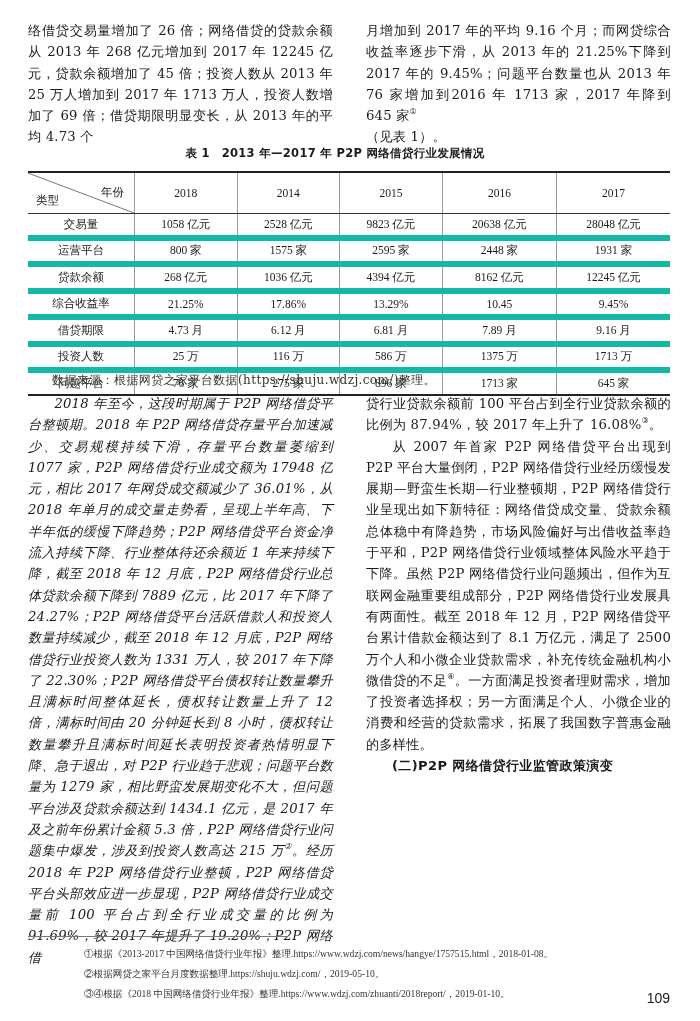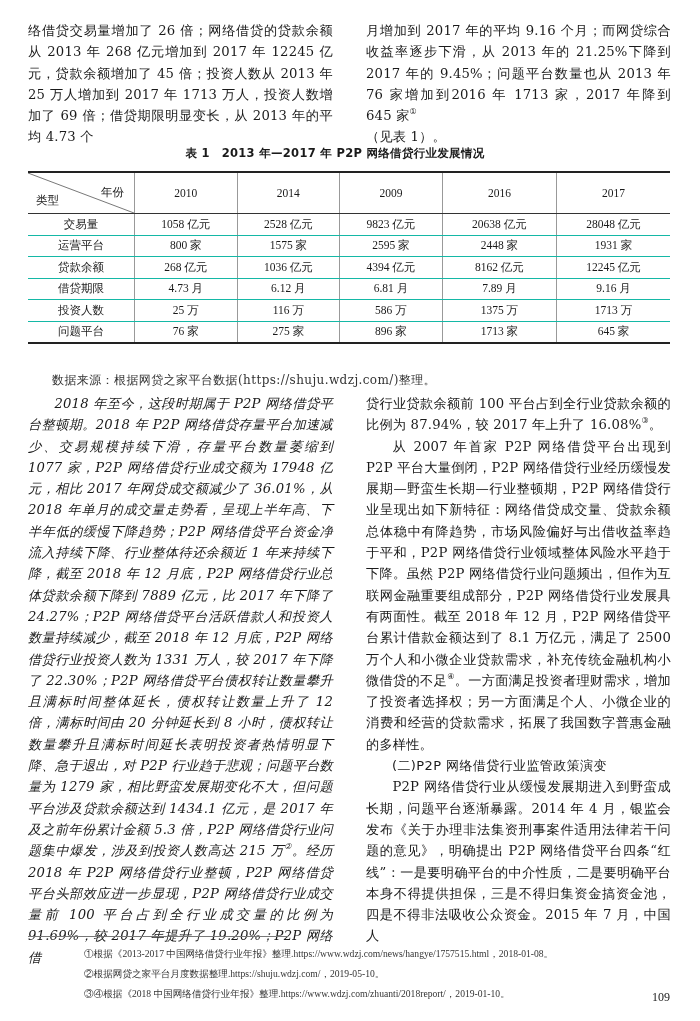--- a/index.html
+++ b/index.html
@@ -21,38 +21,39 @@
   .indent { text-indent: 2em; }
   #top-left { left: 28px; top: 20px; }
   #top-right { left: 366px; top: 20px; }
   #body-left { left: 28px; top: 393px; font-style: italic; }
   #body-right { left: 366px; top: 393px; }
   sup { font-size: 8px; line-height: 0; vertical-align: 6px; }
   .subhead {
     font-family: "DejaVu Sans", "Liberation Sans", sans-serif;
     font-size: 13px;
     letter-spacing: 0.4px;
+    font-weight: bold;
   }
 
   #table-title {
     position: absolute; top: 146px; left: 0; width: 670px; text-align: center;
     font-family: "DejaVu Sans", "Liberation Sans", sans-serif;
     font-size: 11.5px; font-weight: bold; letter-spacing: 0.3px;
   }
   #data-table {
     position: absolute; left: 28px; top: 171px; width: 642px;
     border-collapse: collapse;
     font-size: 11.5px;
     font-family: "Liberation Serif", "DejaVu Serif", serif;
   }
   #data-table th, #data-table td {
     text-align: center; font-weight: normal;
     border-left: 1px solid #999;
     height: 20.5px; padding: 0;
-    border-bottom: 1px solid #14b8a6;
+    border-bottom: 6px solid #14b8a6;
   }
   #data-table tr > *:first-child { border-left: none; width: 106px; }
   #data-table thead tr { border-top: 2px solid #222; }
   #data-table thead th { height: 40px; border-bottom: 1.5px solid #333; }
   #data-table tbody tr:last-child td { border-bottom: 2px solid #222; }
   .diag-cell { position: relative; }
   .diag-cell svg { position: absolute; left: 0; top: 0; }
   .diag-top { position: absolute; right: 10px; top: 12px; }
   .diag-bottom { position: absolute; left: 8px; bottom: 5px; }
 
@@ -67,21 +68,21 @@
   }
   #footnotes {
     position: absolute; left: 42px; top: 944px; width: 640px;
     font-size: 9.6px; line-height: 20px; color: #333;
     font-family: "Liberation Serif", "DejaVu Serif", serif;
     margin-left: 42px;
   }
   #footnotes p { margin: 0; }
   #page-number {
     position: absolute; right: 30px; top: 990px;
-    font-size: 12px; font-family: Liberation Serif, serif;
+    font-size: 14px; font-family: Liberation Sans, sans-serif;
   }
 </style>
 </head>
 <body>
 
 <div class="col" id="top-left">
   <p>络借贷交易量增加了 26 倍；网络借贷的贷款余额从 2013 年 268 亿元增加到 2017 年 12245 亿元，贷款余额增加了 45 倍；投资人数从 2013 年 25 万人增加到 2017 年 1713 万人，投资人数增加了 69 倍；借贷期限明显变长，从 2013 年的平均 4.73 个</p>
 </div>
 <div class="col" id="top-right">
   <p><span>月增加到 2017 年的平均 9.16 个月；而网贷综合收益率逐步下滑，从 2013 年的 21.25%下降到 2017 年的 9.45%；问题平台数量也从 2013 年 76 家增加到2016 年 1713 家，2017 年降到 645 家</span><sup>①</sup><br><span>（见表 1）。</span></p>
@@ -91,23 +92,23 @@
 <table id="data-table">
   <thead>
     <tr>
       <th class="diag-cell">
         <svg width="106" height="42">
             <line x1="0" y1="0" x2="106" y2="40" stroke="#555" stroke-width="0.8"></line>
           </svg>
         <span class="diag-top">年份</span>
         <span class="diag-bottom">类型</span>
       </th>
-      <th>2010</th>
+      <th>2018</th>
       <th>2014</th>
-      <th>2009</th>
+      <th>2015</th>
       <th>2016</th>
       <th>2017</th>
     </tr>
   </thead>
   <tbody>
     <tr>
       <td>交易量</td>
       <td>1058 亿元</td>
       <td>2528 亿元</td>
       <td>9823 亿元</td>
@@ -122,20 +123,28 @@
       <td>2448 家</td>
       <td>1931 家</td>
     </tr>
     <tr>
       <td>贷款余额</td>
       <td>268 亿元</td>
       <td>1036 亿元</td>
       <td>4394 亿元</td>
       <td>8162 亿元</td>
       <td>12245 亿元</td>
+    </tr>
+    <tr>
+      <td>综合收益率</td>
+      <td>21.25%</td>
+      <td>17.86%</td>
+      <td>13.29%</td>
+      <td>10.45</td>
+      <td>9.45%</td>
     </tr>
     <tr>
       <td>借贷期限</td>
       <td>4.73 月</td>
       <td>6.12 月</td>
       <td>6.81 月</td>
       <td>7.89 月</td>
       <td>9.16 月</td>
     </tr>
     <tr>
@@ -159,21 +168,20 @@
 <div id="table-source">数据来源：根据网贷之家平台数据(https://shuju.wdzj.com/)整理。</div>
 
 <div class="col" id="body-left">
   <p class="indent"><span>2018 年至今，这段时期属于 P2P 网络借贷平台整顿期。2018 年 P2P 网络借贷存量平台加速减少、交易规模持续下滑，存量平台数量萎缩到 1077 家，P2P 网络借贷行业成交额为 17948 亿元，相比 2017 年网贷成交额减少了 36.01%，从 2018 年单月的成交量走势看，呈现上半年高、下半年低的缓慢下降趋势；P2P 网络借贷平台资金净流入持续下降、行业整体待还余额近 1 年来持续下降，截至 2018 年 12 月底，P2P 网络借贷行业总体贷款余额下降到 7889 亿元，比 2017 年下降了 24.27%；P2P 网络借贷平台活跃借款人和投资人数量持续减少，截至 2018 年 12 月底，P2P 网络借贷行业投资人数为 1331 万人，较 2017 年下降了 22.30%；P2P 网络借贷平台债权转让数量攀升且满标时间整体延长，债权转让数量上升了 12 倍，满标时间由 20 分钟延长到 8 小时，债权转让数量攀升且满标时间延长表明投资者热情明显下降、急于退出，对 P2P 行业趋于悲观；问题平台数量为 1279 家，相比野蛮发展期变化不大，但问题平台涉及贷款余额达到 1434.1 亿元，是 2017 年及之前年份累计金额 5.3 倍，P2P 网络借贷行业问题集中爆发，涉及到投资人数高达 215 万</span><sup>②</sup><span>。经历 2018 年 P2P 网络借贷行业整顿，P2P 网络借贷平台头部效应进一步显现，P2P 网络借贷行业成交量前 100 平台占到全行业成交量的比例为 91.69%，较 2017 年提升了 19.20%；P2P 网络借</span></p>
 </div>
 
 <div class="col" id="body-right">
   <p><span>贷行业贷款余额前 100 平台占到全行业贷款余额的比例为 87.94%，较 2017 年上升了 16.08%</span><sup>③</sup><span>。</span></p>
   <p class="indent"><span>从 2007 年首家 P2P 网络借贷平台出现到 P2P 平台大量倒闭，P2P 网络借贷行业经历缓慢发展期—野蛮生长期—行业整顿期，P2P 网络借贷行业呈现出如下新特征：网络借贷成交量、贷款余额总体稳中有降趋势，市场风险偏好与出借收益率趋于平和，P2P 网络借贷行业领域整体风险水平趋于下降。虽然 P2P 网络借贷行业问题频出，但作为互联网金融重要组成部分，P2P 网络借贷行业发展具有两面性。截至 2018 年 12 月，P2P 网络借贷平台累计借款金额达到了 8.1 万亿元，满足了 2500 万个人和小微企业贷款需求，补充传统金融机构小微借贷的不足</span><sup>④</sup><span>。一方面满足投资者理财需求，增加了投资者选择权；另一方面满足个人、小微企业的消费和经营的贷款需求，拓展了我国数字普惠金融的多样性。</span></p>
   <p class="indent subhead">(二)P2P 网络借贷行业监管政策演变</p>
-  <p class="indent">P2P 网络借贷行业从缓慢发展期进入到野蛮成长期，问题平台逐渐暴露。2014 年 4 月，银监会发布《关于办理非法集资刑事案件适用法律若干问题的意见》，明确提出 P2P 网络借贷平台四条“红线”：一是要明确平台的中介性质，二是要明确平台本身不得提供担保，三是不得归集资金搞资金池，四是不得非法吸收公众资金。2015 年 7 月，中国人</p>
 </div>
 
 <div id="footnote-rule"></div>
 <div id="footnotes">
   <p>①根据《2013-2017 中国网络借贷行业年报》整理.https://www.wdzj.com/news/hangye/1757515.html，2018-01-08。</p>
   <p>②根据网贷之家平台月度数据整理.https://shuju.wdzj.com/，2019-05-10。</p>
   <p>③④根据《2018 中国网络借贷行业年报》整理.https://www.wdzj.com/zhuanti/2018report/，2019-01-10。</p>
 </div>
 <div id="page-number">109</div>
 

